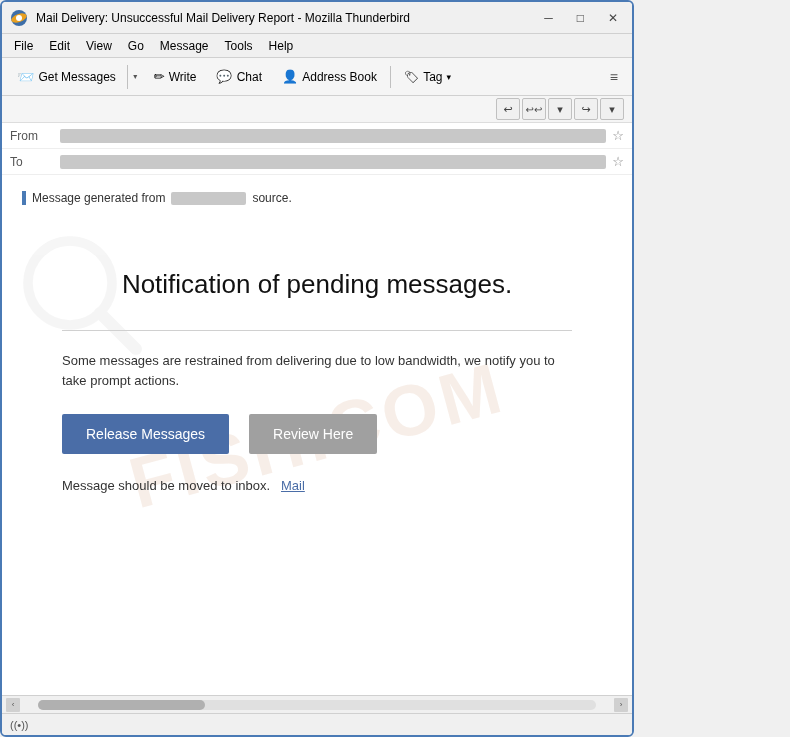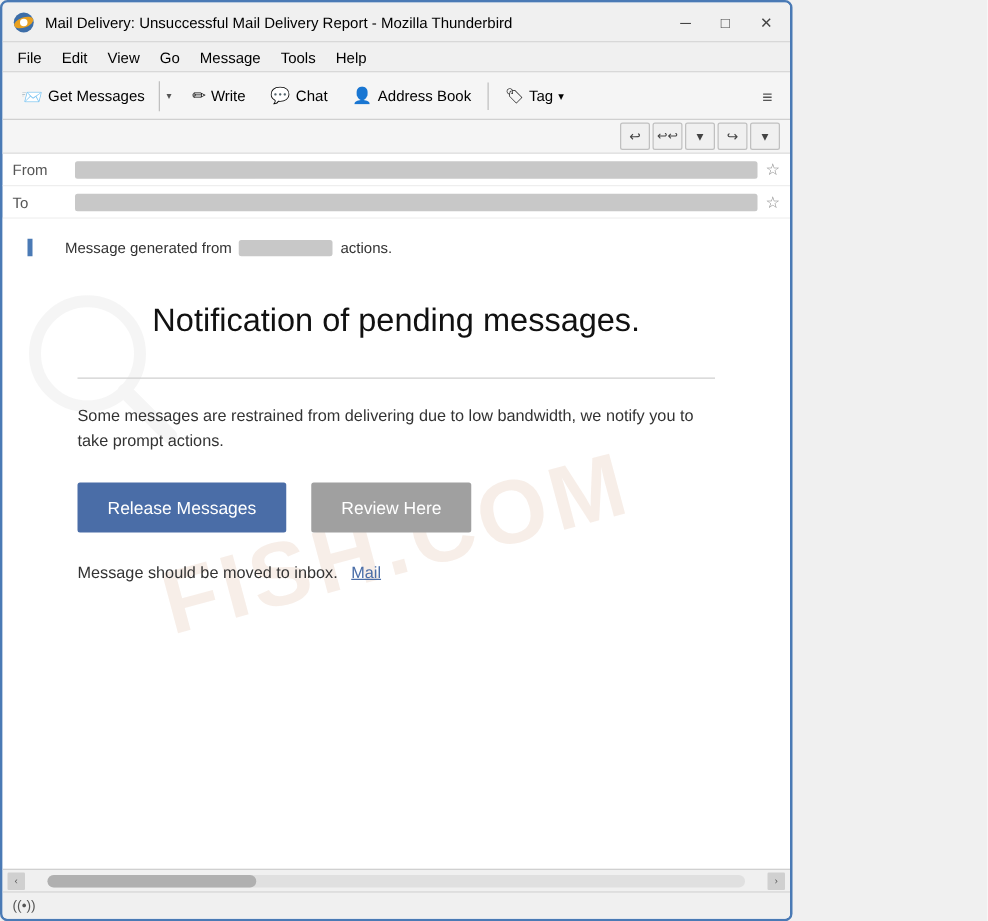--- a/index.html
+++ b/index.html
@@ -231,21 +231,21 @@
     }
 
     .email-body {
       padding: 16px 20px;
       position: relative;
       z-index: 1;
     }
 
     .message-source-bar {
       border-left: 4px solid #4a7ab5;
-      padding-left: 26px;
+      padding-left: 6px;
       margin-bottom: 16px;
       font-size: 12px;
       color: #333;
       display: flex;
       align-items: center;
       gap: 6px;
     }
 
     .blurred-word {
       background: #c8c8c8;
@@ -259,20 +259,21 @@
     .email-main-content {
       text-align: center;
       padding: 20px 40px;
     }
 
     .main-heading {
       font-size: 26px;
       font-weight: normal;
       color: #111;
       margin-bottom: 30px;
+      margin-top: 28px;
     }
 
     .divider {
       border: none;
       border-top: 1px solid #d0d0d0;
       margin: 0 0 20px 0;
     }
 
     .description-text {
       font-size: 13px;
@@ -523,21 +524,21 @@
       <line x1="65" y1="65" x2="95" y2="95" stroke="#888" stroke-width="10" stroke-linecap="round"></line>
     </svg>
 
     <div class="watermark">FISH.COM</div>
 
     <div class="email-body">
 
       <div class="message-source-bar">
         <span>Message generated from</span>
         <span class="blurred-word"></span>
-        <span>actions.</span>
+        <span>source.</span>
       </div>
 
       <div class="email-main-content">
         <h1 class="main-heading">Notification of pending messages.</h1>
         <hr class="divider">
         <p class="description-text">Some messages are restrained from delivering due to low bandwidth, we notify you to take prompt actions.</p>
 
         <div class="buttons-row">
           <button class="btn-release">Release Messages</button>
           <button class="btn-review">Review Here</button>

